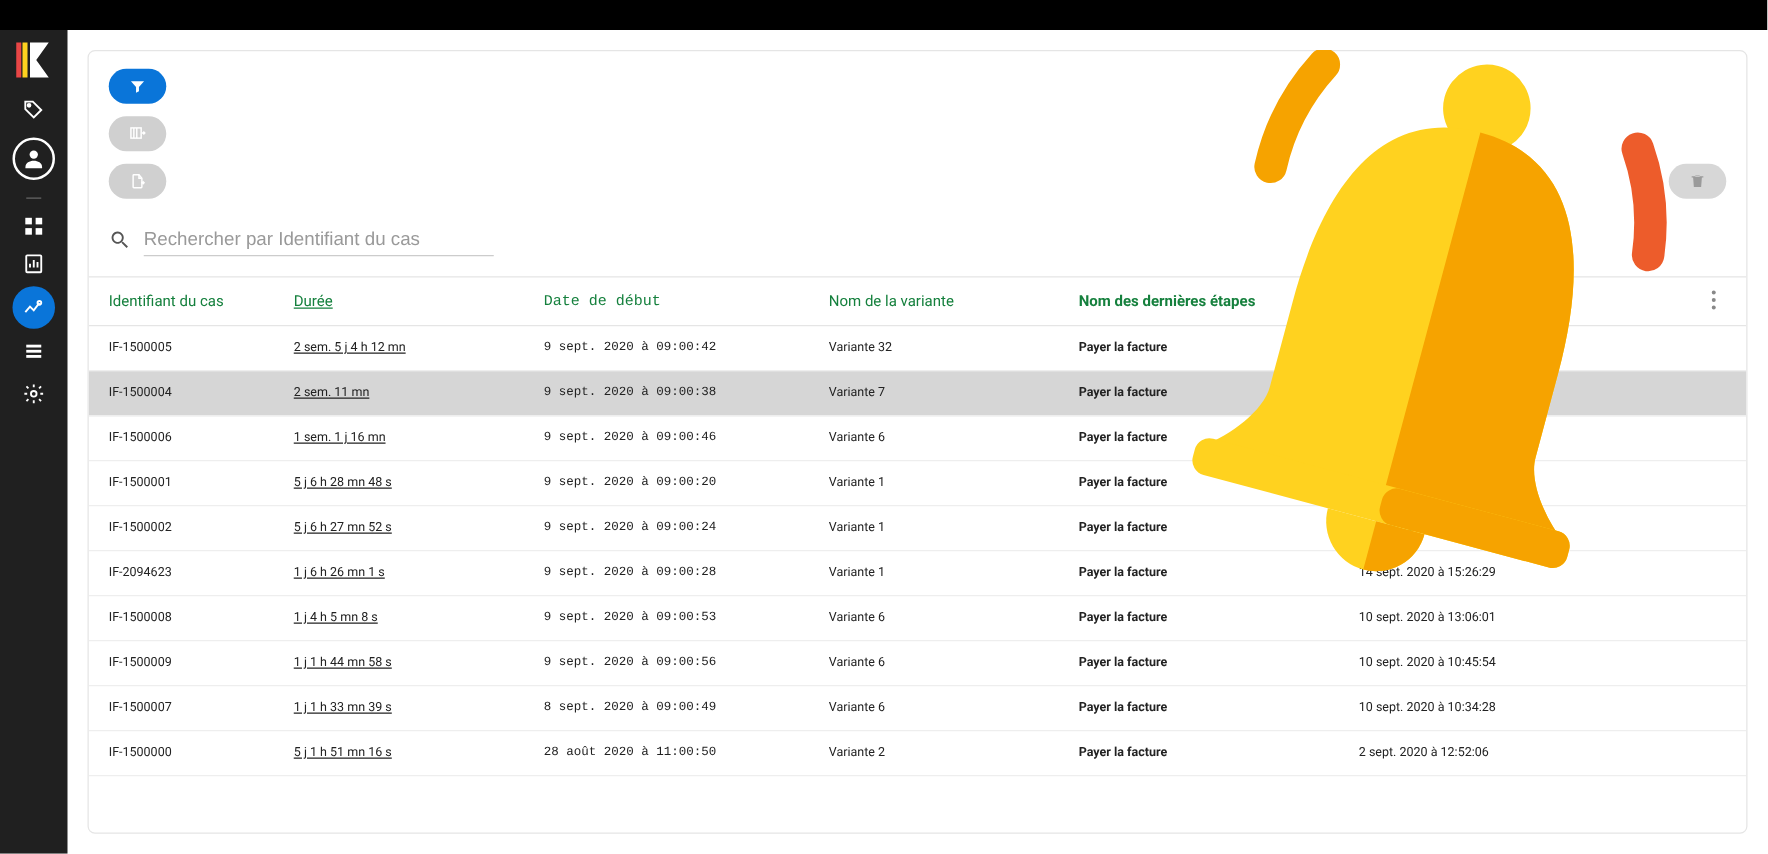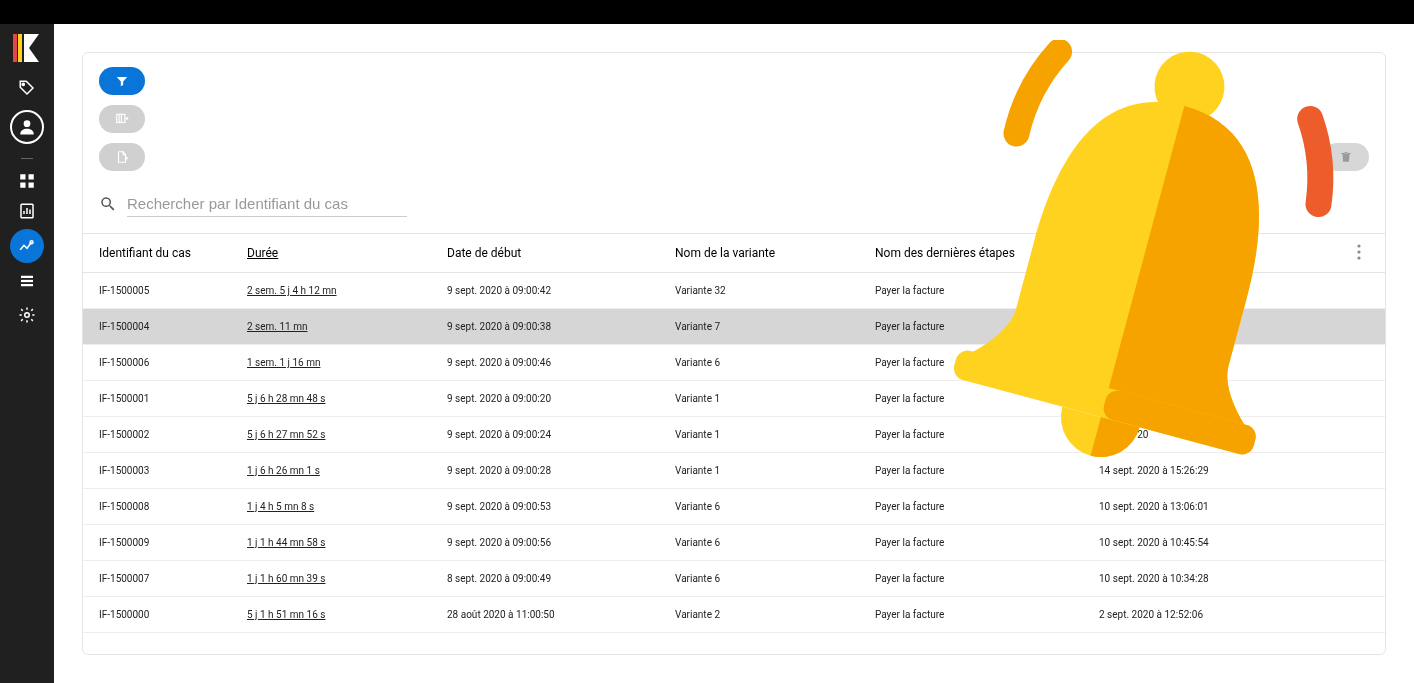--- a/index.html
+++ b/index.html
@@ -10,50 +10,50 @@
 .container { display: flex; height: calc(683px - 24px); }
 
 .sidebar { width: 54px; background: #202020; display: flex; flex-direction: column; align-items: center; padding-top: 8px; gap: 6px; position: relative; }
 .sidebar .logo { width: 32px; height: 32px; margin-bottom: 6px; }
 .sidebar .navicon { width: 24px; height: 24px; color: #fff; display: flex; align-items: center; justify-content: center; cursor: pointer; }
 .sidebar .navicon svg { width: 18px; height: 18px; }
 .sidebar .navicon.active { background: #0a75d9; width: 34px; height: 34px; border-radius: 50%; }
 .sidebar .profile-ring { width: 34px; height: 34px; border: 2px solid #fff; border-radius: 50%; display: flex; align-items: center; justify-content: center; margin-top: 4px; margin-bottom: 4px; }
 .sidebar .divider { width: 12px; height: 1px; background: #666; margin: 4px 0; }
 
-.main { flex: 1; padding: 28px; overflow: hidden; display: flex; flex-direction: column; }
+.main { flex: 1; padding: 16px; overflow: hidden; display: flex; flex-direction: column; }
 .panel { background: #fff; border: 1px solid #e5e5e5; border-radius: 6px; flex: 1; display: flex; flex-direction: column; overflow: hidden; }
 
 .toolbar { padding: 14px 16px; display: flex; align-items: flex-start; }
 .toolbar-left { display: flex; flex-direction: column; gap: 10px; }
 .toolbar-right { margin-left: auto; display: flex; align-items: flex-end; height: 100%; }
 .pill { width: 46px; height: 28px; border-radius: 14px; display: flex; align-items: center; justify-content: center; cursor: pointer; }
 .pill.primary { background: #0a75d9; color: #fff; }
 .pill.muted { background: #d0d0d0; color: #fff; }
 .pill svg { width: 14px; height: 14px; }
 .trash-pill { width: 46px; height: 28px; border-radius: 14px; background: #d7d7d7; display: flex; align-items: center; justify-content: center; cursor: pointer; align-self: flex-end; margin-top: 58px; }
 .trash-pill svg { width: 14px; height: 14px; fill: #9a9a9a; }
 
 .searchrow { padding: 6px 16px 16px 16px; display: flex; align-items: center; border-bottom: 1px solid #e5e5e5; }
 .searchrow svg { width: 18px; height: 18px; fill: #555; margin-right: 10px; }
 .searchrow input { border: none; outline: none; font-size: 15px; color: #333; width: 280px; border-bottom: 1px solid #ccc; padding: 4px 0; }
 .searchrow input::placeholder { color: #999; }
 
 .table { flex: 1; overflow: auto; }
-.thead { display: flex; padding: 12px 16px; border-bottom: 1px solid #e5e5e5; font-size: 12px; color: #000000; position: relative; }
+.thead { display: flex; padding: 12px 16px; border-bottom: 1px solid #e5e5e5; font-size: 12px; color: #15803d; position: relative; }
 .thead .th { }
 .thead .more { position: absolute; right: 24px; top: 10px; cursor: pointer; color: #888; }
 .tr { display: flex; padding: 12px 16px; border-bottom: 1px solid #eee; font-size: 10px; color: #222; }
 .tr.highlight { background: #d6d6d6; }
 .tr .td { }
 .col0 { width: 148px; }
 .col1 { width: 200px; text-decoration: underline; }
-.col2 { width: 228px; }
+.col2 { width: 228px; font-family: Liberation Mono, monospace; }
 .col3 { width: 200px; }
-.col4 { width: 224px; }
+.col4 { width: 224px; font-weight: bold; }
 .col5 { width: 200px; }
 
 .bell-overlay { position: absolute; right: 60px; top: 40px; width: 430px; height: 470px; pointer-events: none; z-index: 50; }
 .bell-overlay svg { width: 100%; height: 100%; }
 </style>
 </head>
 <body>
 
 <div class="topbar"></div>
 
@@ -205,21 +205,21 @@
             </div>
             <div class="tr">
               <div class="td col0">IF-1500002</div>
               <div class="td col1">5 j 6 h 27 mn 52 s</div>
               <div class="td col2">9 sept. 2020 à 09:00:24</div>
               <div class="td col3">Variante 1</div>
               <div class="td col4">Payer la facture</div>
               <div class="td col5">14 sept. 20</div>
             </div>
             <div class="tr">
-              <div class="td col0">IF-1500003</div>
+              <div class="td col0">IF-2094623</div>
               <div class="td col1">1 j 6 h 26 mn 1 s</div>
               <div class="td col2">9 sept. 2020 à 09:00:28</div>
               <div class="td col3">Variante 1</div>
               <div class="td col4">Payer la facture</div>
               <div class="td col5">14 sept. 2020 à 15:26:29</div>
             </div>
             <div class="tr">
               <div class="td col0">IF-1500008</div>
               <div class="td col1">1 j 4 h 5 mn 8 s</div>
               <div class="td col2">9 sept. 2020 à 09:00:53</div>
@@ -230,21 +230,21 @@
             <div class="tr">
               <div class="td col0">IF-1500009</div>
               <div class="td col1">1 j 1 h 44 mn 58 s</div>
               <div class="td col2">9 sept. 2020 à 09:00:56</div>
               <div class="td col3">Variante 6</div>
               <div class="td col4">Payer la facture</div>
               <div class="td col5">10 sept. 2020 à 10:45:54</div>
             </div>
             <div class="tr">
               <div class="td col0">IF-1500007</div>
-              <div class="td col1">1 j 1 h 60 mn 39 s</div>
+              <div class="td col1">1 j 1 h 33 mn 39 s</div>
               <div class="td col2">8 sept. 2020 à 09:00:49</div>
               <div class="td col3">Variante 6</div>
               <div class="td col4">Payer la facture</div>
               <div class="td col5">10 sept. 2020 à 10:34:28</div>
             </div>
             <div class="tr">
               <div class="td col0">IF-1500000</div>
               <div class="td col1">5 j 1 h 51 mn 16 s</div>
               <div class="td col2">28 août 2020 à 11:00:50</div>
               <div class="td col3">Variante 2</div>

